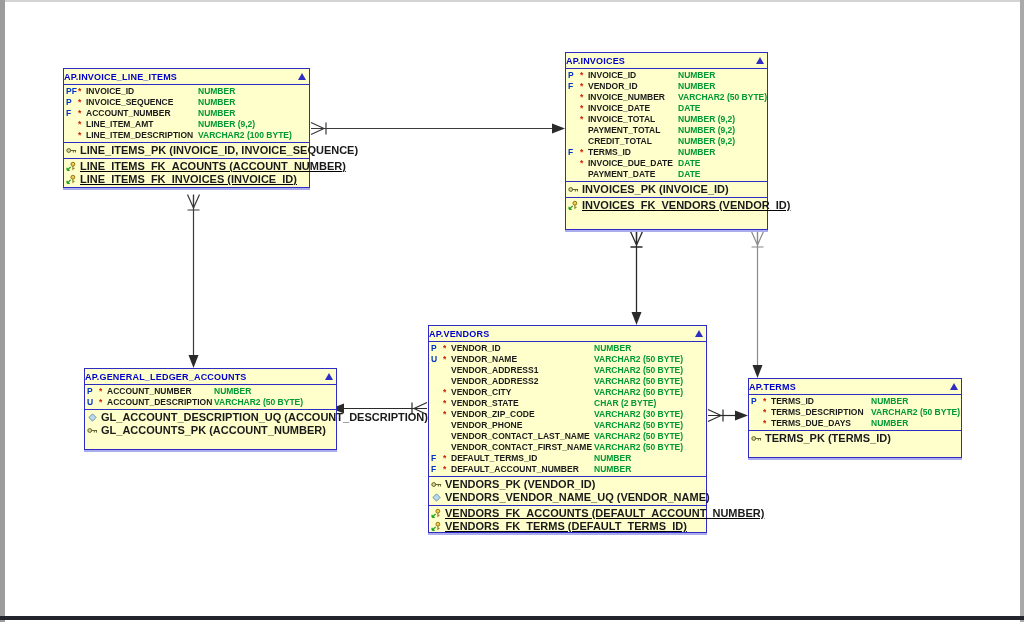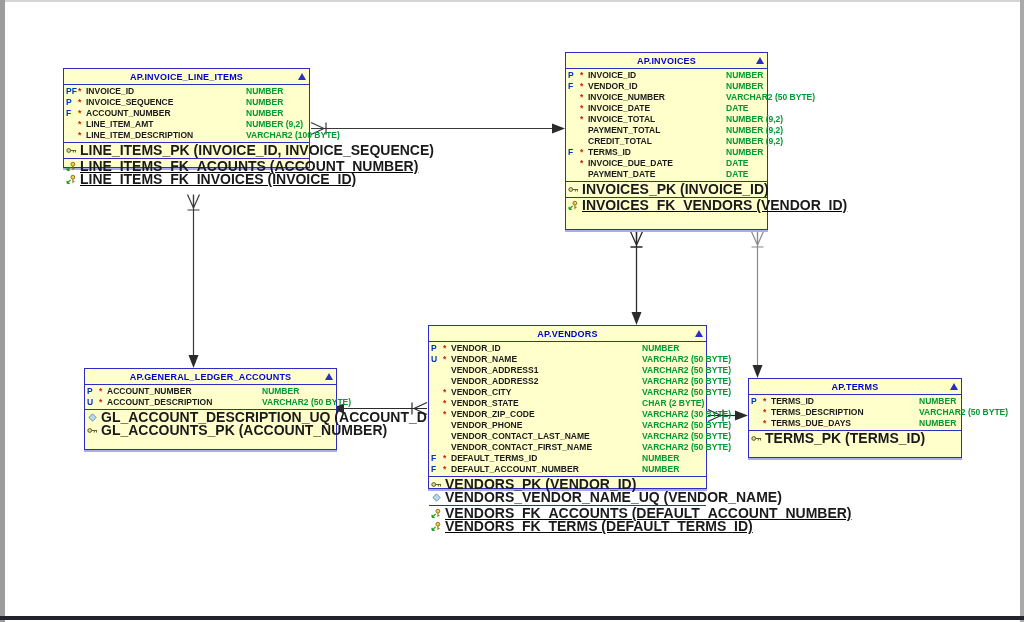--- a/index.html
+++ b/index.html
@@ -15,39 +15,39 @@
 
   
   .entity{
     position:absolute;background:var(--entity-fill,#ffffcc);
     border:1px solid var(--entity-border,#2d2dc4);
     box-shadow:0 2px 0 #a9abec;
     display:flex;flex-direction:column;box-sizing:border-box;
   }
   .ehead{
     height:15px;min-height:15px;border-bottom:1px solid var(--entity-border,#2d2dc4);
-    position:relative;display:flex;align-items:center;justify-content:center;
+    position:relative;display:flex;align-items:center;justify-content:flex-start;
   }
   .etitle{color:var(--title-text,#0000cc);font-weight:bold;font-size:9px;letter-spacing:.2px;}
   .tri{
     position:absolute;right:3px;top:4px;width:0;height:0;
     border-left:4px solid transparent;border-right:4px solid transparent;
     border-bottom:7px solid var(--entity-border,#2222cc);
   }
   .cols{padding:1px 0;border-bottom:1px solid var(--entity-border,#2d2dc4);}
   .keys{padding:1px 0;}
   .fks{border-top:1px solid var(--entity-border,#2d2dc4);flex:1;padding:1px 0;text-decoration:underline;}
 
   .row{position:relative;height:11px;line-height:11px;font-size:8.5px;font-weight:bold;white-space:nowrap;}
   .flag{position:absolute;left:2px;color:var(--flag-text,#0033cc);}
   .ast{position:absolute;left:14px;color:var(--notnull-text,#cc2200);}
   .cname{position:absolute;left:22px;color:#1a1a1a;}
-  .ctype{position:absolute;left:var(--typecol);color:var(--type-text,#009933);margin-left:48px;}
-
-  .krow{position:relative;height:13px;line-height:13px;font-size:14px;font-weight:bold;
+  .ctype{position:absolute;left:var(--typecol);color:var(--type-text,#009933);}
+
+  .krow{position:relative;height:13px;line-height:13px;font-size:11px;font-weight:bold;
         color:#1a1a1a;padding-left:16px;white-space:nowrap;}
   .kicon{position:absolute;left:2px;top:1px;width:11px;height:11px;}
 
   #rel-overlay{position:absolute;left:0;top:0;width:1024px;height:622px;pointer-events:none;}
 </style>
 </head>
 <body>
 
 <div id="canvas">
 
@@ -88,21 +88,21 @@
       <path d="M331 408.5 L344 403.5 L344 413.5 Z" fill="#2a2a2a" stroke="none"></path>
     </g>
 
     <g stroke="#2a2a2a" stroke-width="1.2" fill="none">
       <path d="M721 415.5 H736"></path>
       <path d="M721 415.5 L708 409.5 M721 415.5 L708 415.5 M721 415.5 L708 421.5 M723 409.5 V421.5"></path>
       <path d="M748 415.5 L735 410.5 L735 420.5 Z" fill="#2a2a2a" stroke="none"></path>
     </g>
   </svg>
 
-  <div class="entity" style="left:63px;top:68px;width:247px;height:100px;--typecol:134px">
+  <div class="entity" style="left:63px;top:68px;width:247px;height:120px;--typecol:134px">
     <div class="ehead">
       <span class="etitle">AP.INVOICE_LINE_ITEMS</span>
       <span class="tri"></span>
     </div>
     <div class="cols">
         <div class="row">
           <span class="flag">PF</span>
           <span class="ast">*</span>
           <span class="cname">INVOICE_ID</span>
           <span class="ctype">NUMBER</span>
@@ -257,21 +257,21 @@
         <div class="krow"><span class="kicon"><svg viewBox="0 0 12 12" width="11" height="11">
               <rect x="3.2" y="3.2" width="5.6" height="5.6" transform="rotate(45 6 6)" fill="#bcd8ea" stroke="#6090b0" stroke-width="1"></rect>
             </svg></span><span>GL_ACCOUNT_DESCRIPTION_UQ (ACCOUNT_DESCRIPTION)</span></div>
         <div class="krow"><span class="kicon"><svg viewBox="0 0 12 12" width="11" height="11">
               <circle cx="3" cy="6" r="2.1" fill="#d8d890" stroke="#55552a" stroke-width="1"></circle>
               <path d="M5 6 H11 M8 6 V8.2 M10.3 6 V8.2" stroke="#55552a" stroke-width="1" fill="none"></path>
             </svg></span><span>GL_ACCOUNTS_PK (ACCOUNT_NUMBER)</span></div>
       </div>
   </div>
 
-  <div class="entity" style="left:428px;top:325px;width:279px;height:164px;--typecol:165px">
+  <div class="entity" style="left:428px;top:325px;width:279px;height:208px;--typecol:165px">
     <div class="ehead">
       <span class="etitle">AP.VENDORS</span>
       <span class="tri"></span>
     </div>
     <div class="cols">
         <div class="row">
           <span class="flag">P</span>
           <span class="ast">*</span>
           <span class="cname">VENDOR_ID</span>
           <span class="ctype">NUMBER</span>

